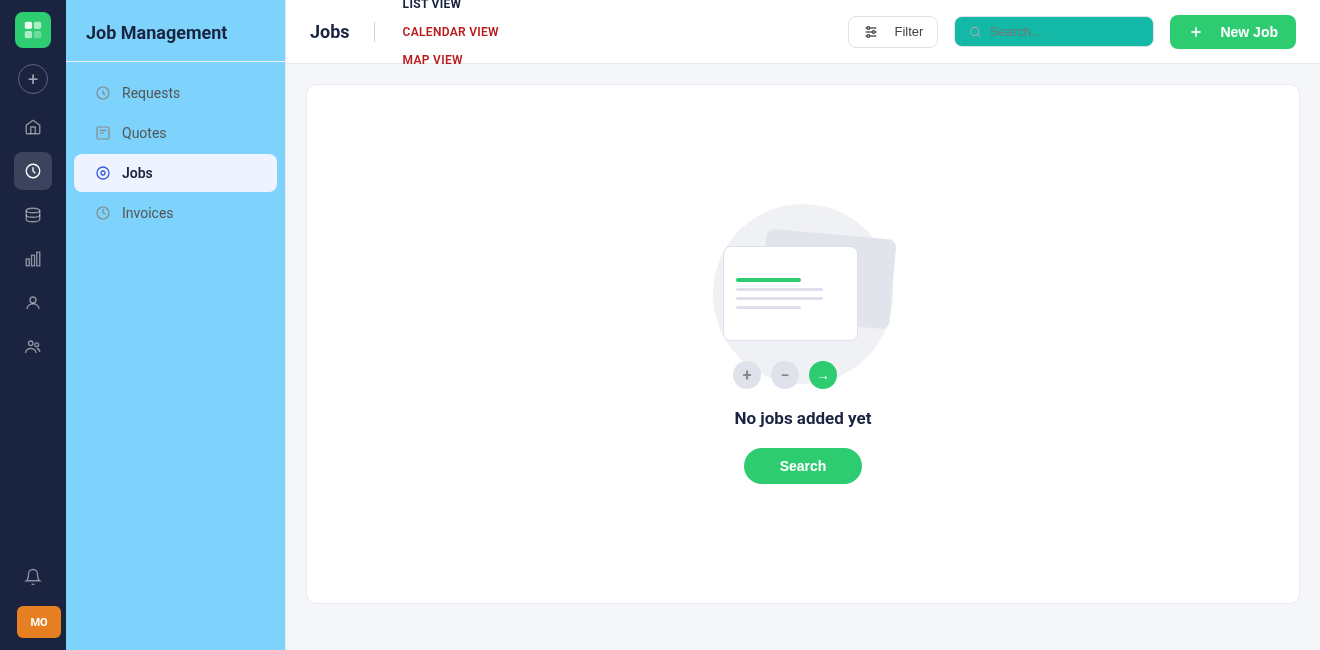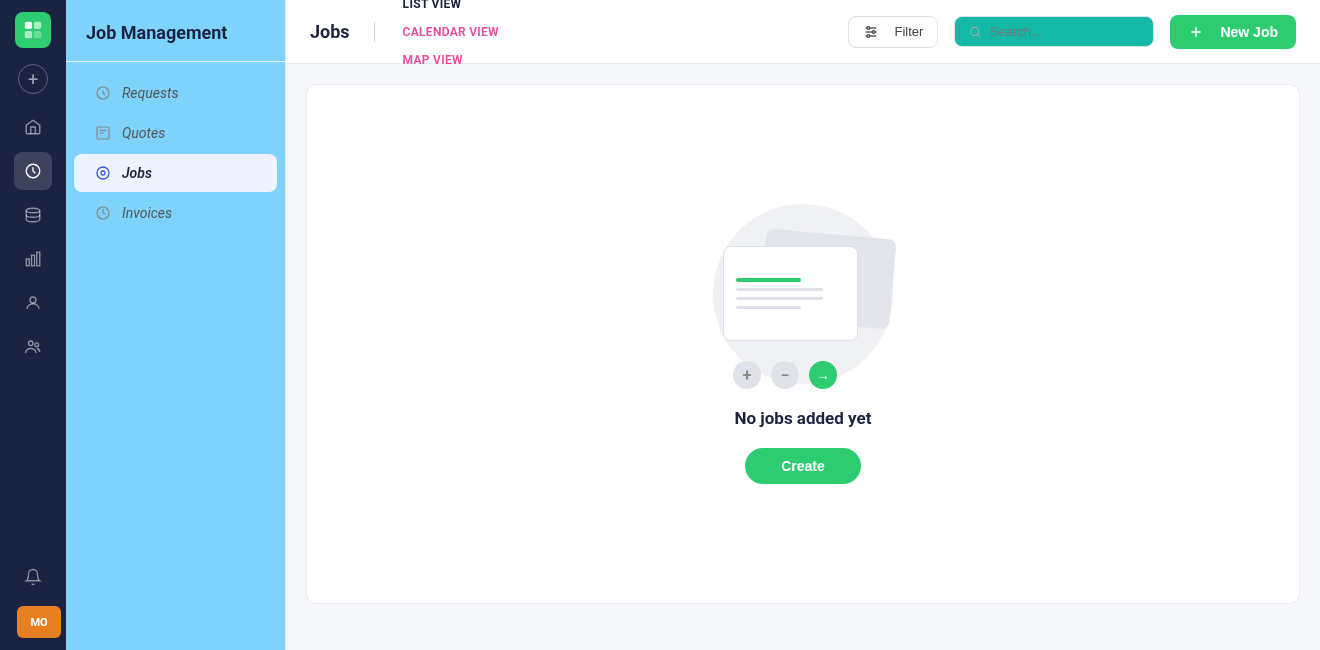--- a/index.html
+++ b/index.html
@@ -94,21 +94,20 @@
     }
     .sidebar-title {
       padding: 22px 20px 18px;
       font-size: 18px;
       font-weight: 700;
       color: #1a2340;
       border-bottom: 1px solid #f0f1f5;
     }
     .sidebar-nav {
       padding: 10px 0;
-      font-style: italic;
     }
     .sidebar-item {
       display: flex;
       align-items: center;
       gap: 10px;
       padding: 10px 20px;
       cursor: pointer;
       border-radius: 8px;
       margin: 2px 8px;
       color: #555;
@@ -162,21 +161,21 @@
     }
     .view-tabs {
       display: flex;
       gap: 4px;
       flex-direction: column;
     }
     .view-tab {
       padding: 5px 12px;
       font-size: 12px;
       font-weight: 600;
-      color: #ec4899;
+      color: #b91c1c;
       cursor: pointer;
       border-radius: 5px;
       text-transform: uppercase;
       letter-spacing: 0.3px;
     }
     .view-tab.active { color: #1a2340; font-weight: 700; }
     .topbar-spacer { flex: 1; }
     .filter-btn {
       display: flex;
       align-items: center;
@@ -523,17 +522,17 @@
           <div class="illus-line-gray-short"></div>
         </div>
         <div class="illus-buttons">
           <div class="illus-btn-gray">+</div>
           <div class="illus-btn-gray">−</div>
           <div class="illus-btn-green">→</div>
         </div>
       </div>
 
       <div class="empty-title">No jobs added yet</div>
-      <button class="create-btn">Create</button>
+      <button class="create-btn">Search</button>
     </div>
   </div>
 
 </div>
 
 </body></html>

